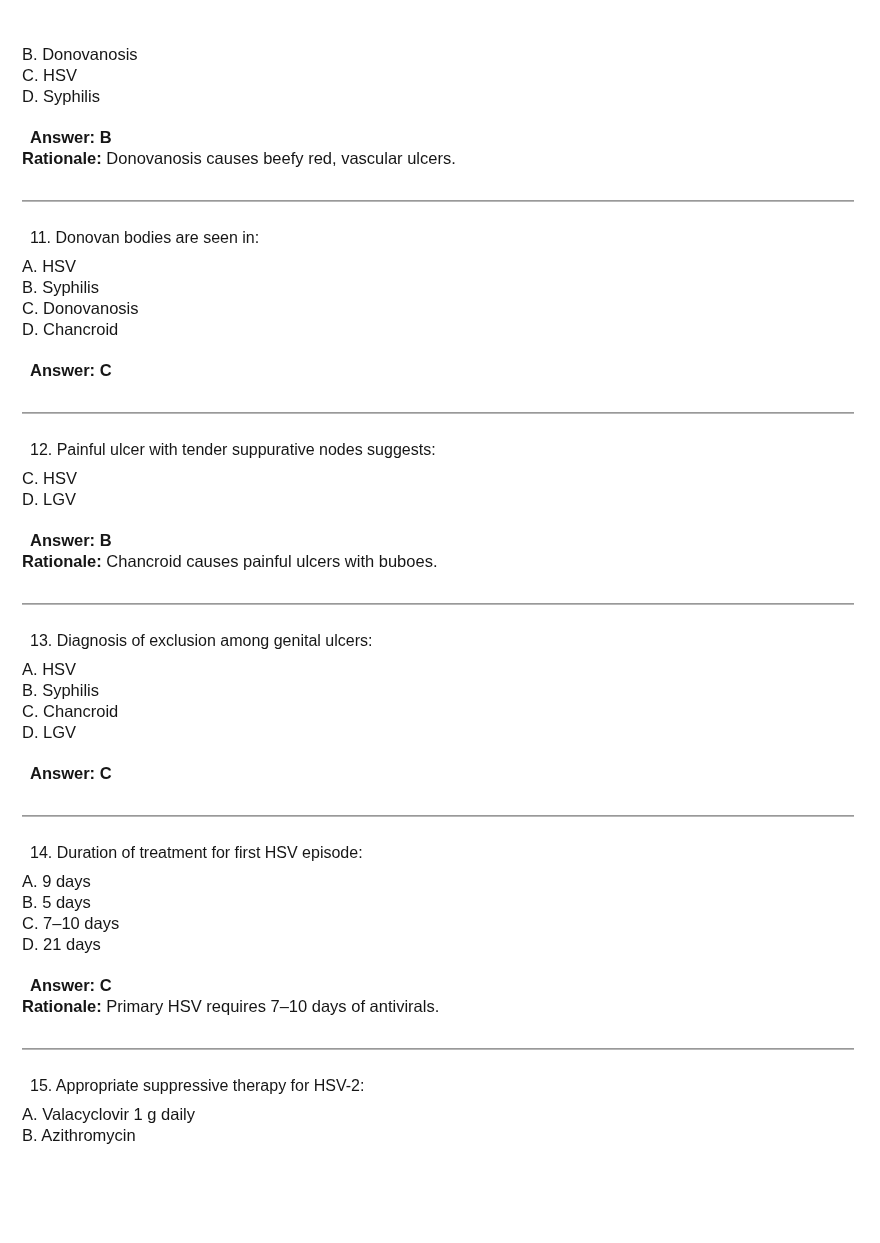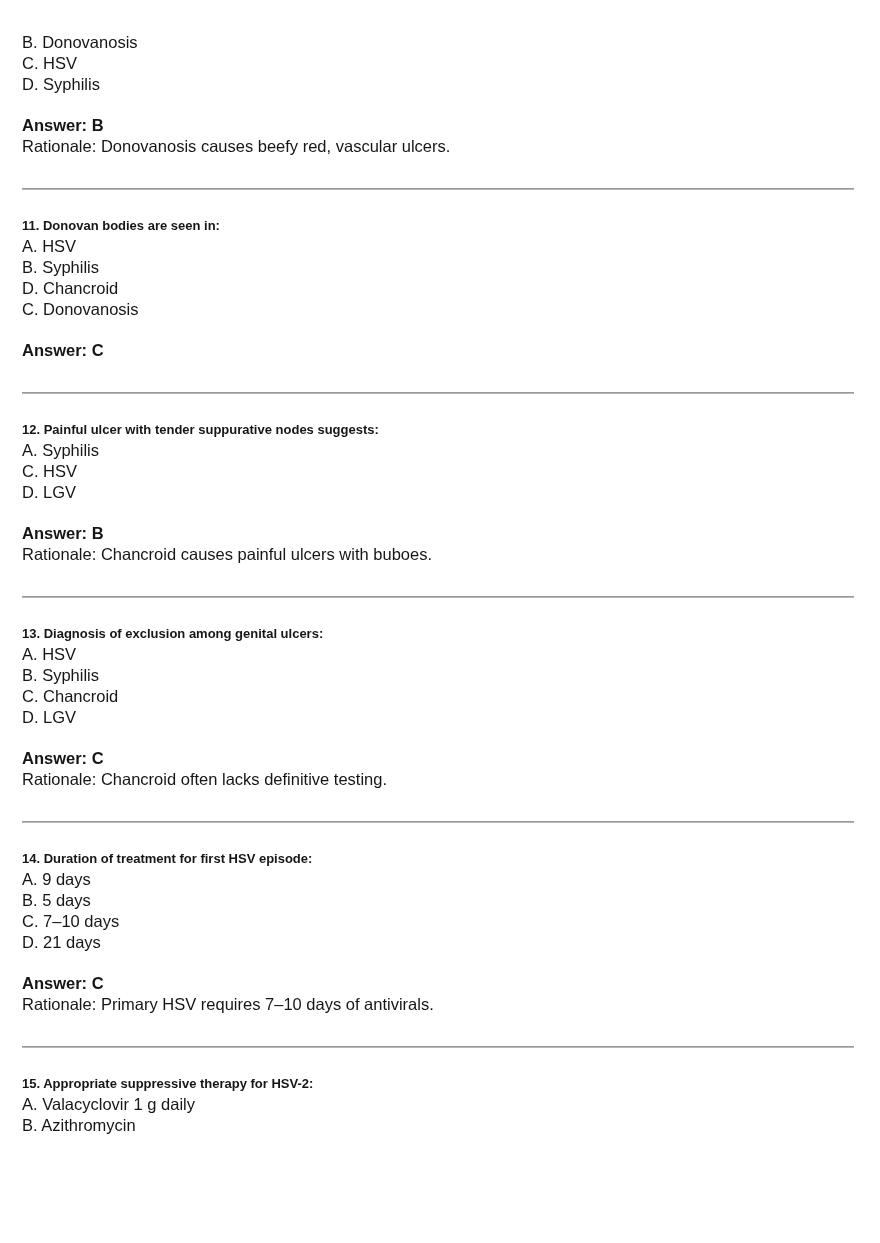--- a/index.html
+++ b/index.html
@@ -11,43 +11,43 @@
     width: 880px;
     height: 1243px;
     overflow: hidden;
     font-family: "Liberation Sans", sans-serif;
     font-size: 16.5px;
     line-height: 21px;
     color: #161616;
     -webkit-font-smoothing: antialiased;
   }
   .doc {
-    padding: 32px 26px 0 22px;
+    padding: 44px 26px 0 22px;
   }
   .q {
-    margin: 0;
-    font-size: 13px;
+    margin: 8px;
+    font-size: 16px;
     line-height: 21px;
-    font-weight: 700;
+    font-weight: 400;
   }
   .opt {
     margin: 0;
     line-height: 21px;
   }
   .ans {
-    margin: 20px 0 0 0;
+    margin: 20px 0 0 8px;
     line-height: 21px;
     font-weight: 700;
   }
   .rat {
     margin: 0;
     line-height: 21px;
   }
   .rat .lbl {
-    font-weight: 400;
+    font-weight: 700;
   }
   .divider {
     border: none;
     height: 2px;
     background: linear-gradient(to bottom, #8a8a8a, #c6c6c6);
     margin: 31px 0 25px 0;
   }
 </style>
 </head>
 <body>
@@ -61,46 +61,44 @@
     <p class="ans"><span>Answer:</span> <span>B</span></p>
     <p class="rat"><span class="lbl">Rationale:</span> <span>Donovanosis causes beefy red, vascular ulcers.</span></p>
   </section>
 
   <hr class="divider">
 
   <section>
     <h2 class="q">11. Donovan bodies are seen in:</h2>
     <div class="opt">A. HSV</div>
     <div class="opt">B. Syphilis</div>
+    <div class="opt">C. Donovanosis</div>
     <div class="opt">D. Chancroid</div>
-    <div class="opt">C. Donovanosis</div>
     <p class="ans"><span>Answer:</span> <span>C</span></p>
   </section>
 
   <hr class="divider">
 
   <section>
     <h2 class="q">12. Painful ulcer with tender suppurative nodes suggests:</h2>
-    <div class="opt">A. Syphilis</div>
     <div class="opt">C. HSV</div>
     <div class="opt">D. LGV</div>
     <p class="ans"><span>Answer:</span> <span>B</span></p>
     <p class="rat"><span class="lbl">Rationale:</span> <span>Chancroid causes painful ulcers with buboes.</span></p>
   </section>
 
   <hr class="divider">
 
   <section>
     <h2 class="q">13. Diagnosis of exclusion among genital ulcers:</h2>
     <div class="opt">A. HSV</div>
     <div class="opt">B. Syphilis</div>
     <div class="opt">C. Chancroid</div>
     <div class="opt">D. LGV</div>
     <p class="ans"><span>Answer:</span> <span>C</span></p>
-    <p class="rat"><span class="lbl">Rationale:</span> <span>Chancroid often lacks definitive testing.</span></p>
   </section>
 
   <hr class="divider">
 
   <section>
     <h2 class="q">14. Duration of treatment for first HSV episode:</h2>
     <div class="opt">A. 9 days</div>
     <div class="opt">B. 5 days</div>
     <div class="opt">C. 7–10 days</div>
     <div class="opt">D. 21 days</div>

